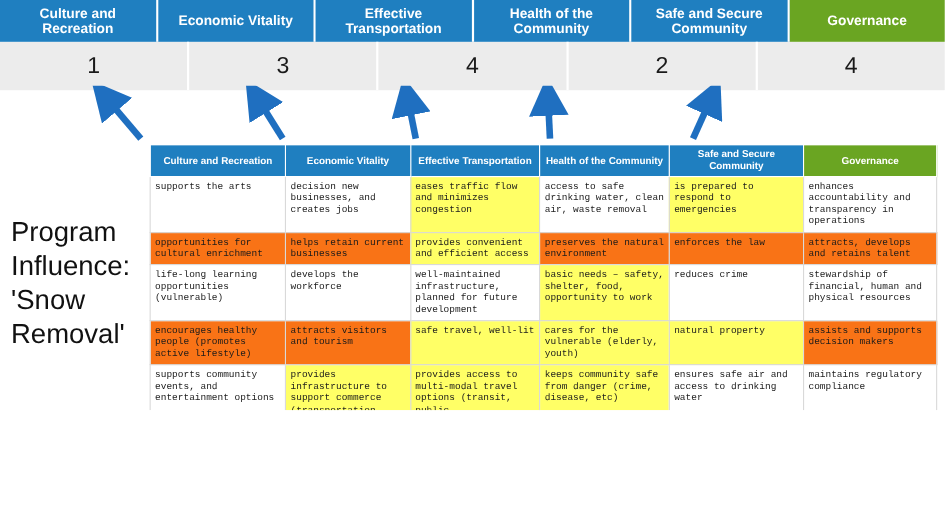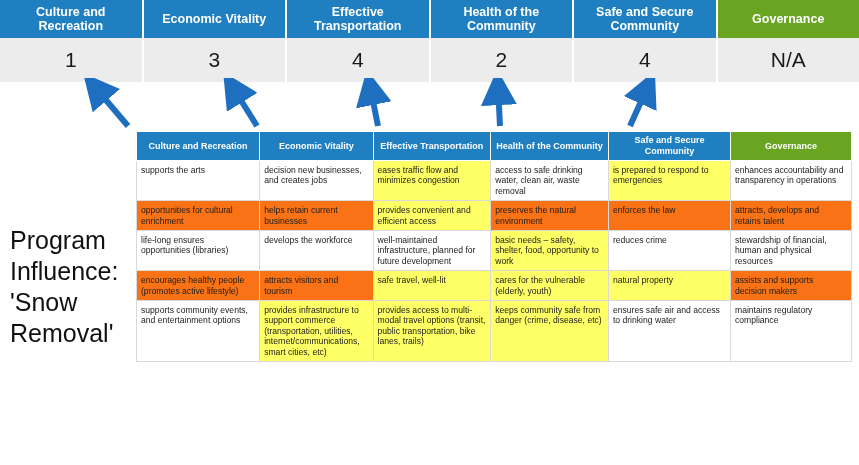--- a/index.html
+++ b/index.html
@@ -69,21 +69,20 @@
   
   #caption {
     position: absolute;
     left: 10px;
     top: 196px;
     width: 125px;
     font-size: 25px;
     line-height: 31px;
     color: #111111;
     text-align: left;
-    margin-top: 29px;
   }
 
   
   #matrix {
     position: absolute;
     left: 136px;
     top: 131px;
     width: 716px;
     border-collapse: collapse;
     table-layout: fixed;
@@ -110,20 +109,21 @@
   #matrix th.gov { background: #6aa522; }
 
   #matrix td {
     font-size: 8.6px;
     line-height: 10.4px;
     color: #1b1b1b;
     vertical-align: top;
     padding: 4px 4px;
     border: 1px solid #d9d9d9;
     background: #ffffff;
+    font-family: Liberation Mono, monospace;
   }
   #matrix tr.alt td { background: #f97316; }
   #matrix td.hl { background: #ffff66 !important; }
   #matrix td.empty { border-color: #e6e6e6; }
   #matrix tr.tail td.blank {
     background: #ffffff !important;
     border: none;
   }
 </style>
 </head>
@@ -139,21 +139,20 @@
       <div class="top-head-cell">Health of the Community</div>
       <div class="top-head-cell">Safe and Secure Community</div>
       <div class="top-head-cell gov">Governance</div>
     </div>
     <div id="top-score-row">
       <div class="top-score-cell">1</div>
       <div class="top-score-cell">3</div>
       <div class="top-score-cell">4</div>
       <div class="top-score-cell">2</div>
       <div class="top-score-cell">4</div>
-      <div class="top-score-cell">N/A</div>
     </div>
   </div>
 
   <svg id="arrows" viewBox="0 0 859 56">
     <defs>
       <marker id="ah" markerWidth="6" markerHeight="6" refX="3.2" refY="3" orient="auto">
         <path d="M0,0 L6,3 L0,6 z" fill="#1f6fc0"></path>
       </marker>
     </defs>
     <line x1="128" y1="48" x2="94" y2="8" stroke="#1f6fc0" stroke-width="6" marker-end="url(#ah)"></line>
@@ -195,21 +194,21 @@
         </tr>
         <tr class="alt">
           <td>opportunities for cultural enrichment</td>
           <td>helps retain current businesses</td>
           <td class="hl">provides convenient and efficient access</td>
           <td>preserves the natural environment</td>
           <td>enforces the law</td>
           <td>attracts, develops and retains talent</td>
         </tr>
         <tr>
-          <td>life-long ensures opportunities (libraries)</td>
+          <td>life-long learning opportunities (vulnerable)</td>
           <td>develops the workforce</td>
           <td>well-maintained infrastructure, planned for future development</td>
           <td class="hl">basic needs – safety, shelter, food, opportunity to work</td>
           <td>reduces crime</td>
           <td>stewardship of financial, human and physical resources</td>
         </tr>
         <tr class="alt">
           <td>encourages healthy people (promotes active lifestyle)</td>
           <td>attracts visitors and tourism</td>
           <td class="hl">safe travel, well-lit</td>

